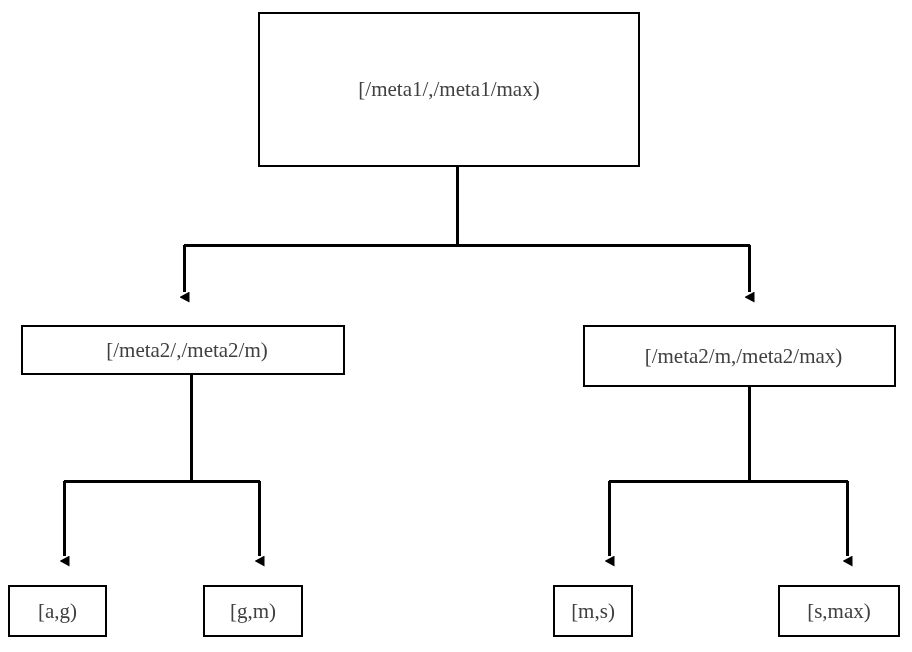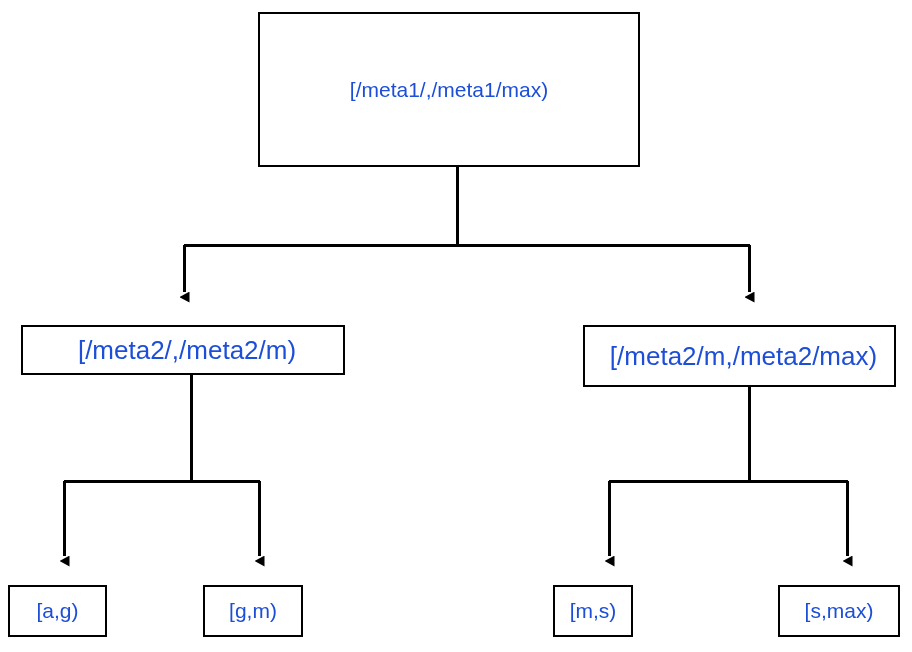--- a/index.html
+++ b/index.html
@@ -32,27 +32,27 @@
     border: 2px solid #000000;
     background: #ffffff;
     display: flex;
     align-items: center;
     justify-content: center;
     color: #000000;
     font-family: "DejaVu Sans Mono", monospace;
     white-space: pre;
   }
   .node-label {
-    font-family: Liberation Sans, sans-serif;
-    color: #1d4ed8;
+    font-family: Liberation Serif, serif;
+    color: #404040;
     letter-spacing: 0px;
     white-space: pre;
   }
   .level-root .node-label { font-size: 21px; }
-  .level-mid  .node-label { font-size: 26px; margin-left: 8px; }
+  .level-mid  .node-label { font-size: 21px; margin-left: 8px; }
   .level-leaf .node-label { font-size: 21px; }
 </style>
 </head>
 <body>
 
 <div id="diagram-root">
 
   <svg class="tree-svg" viewBox="0 0 912 652">
     <defs>
       <marker id="arrowhead" markerWidth="11" markerHeight="10" refX="0.4" refY="5" orient="auto" markerUnits="userSpaceOnUse">

